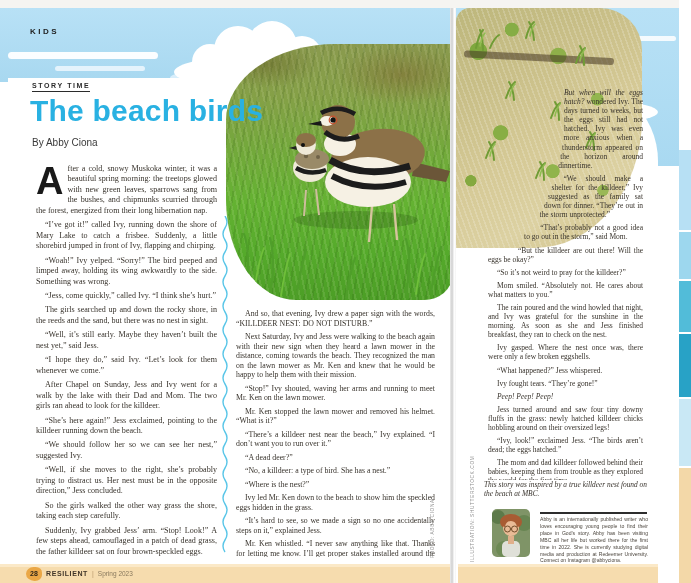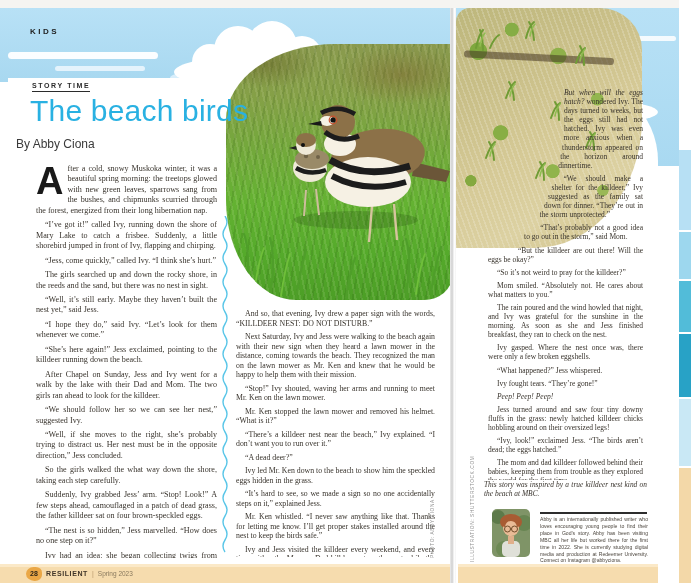--- a/index.html
+++ b/index.html
@@ -44,23 +44,23 @@
        radial-gradient(circle 9px at 79% 76%, #9ab855 60%, transparent 66%),
        radial-gradient(circle 9px at 8% 72%, #84a93f 60%, transparent 66%),
        repeating-linear-gradient(70deg, rgba(255,255,255,.18) 0 1.5px, transparent 1.5px 5px),
        linear-gradient(150deg,#bdb77c 0%,#c9bf88 28%,#d6ca97 55%,#dcd1a2 75%,#d0c189 100%);}
   .photo-birds svg,.photo-sand svg{position:absolute;left:0;top:0;}
 
   
   .kids{left:30px;top:27px;font-size:8px;font-weight:bold;letter-spacing:2.5px;color:#1e1e1e;}
   .kicker{left:32px;top:82px;font-size:7px;font-weight:bold;letter-spacing:1.6px;color:#2b2b2b;
           border-bottom:1.6px solid #2b2b2b;padding-bottom:2px;display:inline-block;}
-  .title{left:30px;top:94px;margin:0;font-size:30px;line-height:34px;font-weight:400;
+  .title{left:30px;top:94px;margin:0;font-size:30px;line-height:34px;font-weight:700;
          letter-spacing:.2px;color:#29b1e2;}
-  .byline{left:16px;top:137px;font-size:12px;color:#3a3a3a;text-align:center;}
+  .byline{left:32px;top:137px;font-size:10px;color:#3a3a3a;text-align:center;}
 
   
   .col{text-align:justify;color:#37322b;font-family:"Liberation Serif",serif;overflow:hidden;}
   .col p{margin:4px;text-indent:9px;}
   .col p.first{text-indent:0;}
   .col p.em{font-style:italic;}
   .col1{left:32px;top:160px;width:189px;height:398px;font-size:8.1px;line-height:10.45px;}
   .col2{left:232px;top:305px;width:207px;height:252px;font-size:7.8px;line-height:9.5px;}
   .col3{left:484px;top:84px;width:163px;height:396px;font-size:7.5px;line-height:9.1px;}
   .dropcap{float:left;font-family:"Liberation Sans",sans-serif;font-weight:800;
@@ -189,47 +189,50 @@
 
   <div class="abs kicker">STORY TIME</div>
   <h1 class="abs title">The beach birds</h1>
   <div class="abs byline">By Abby Ciona</div>
 
   <div class="abs col col1">
     <p class="first"><span class="dropcap">A</span><span>fter a cold, snowy Muskoka winter, it was a beautiful spring morning: the treetops glowed with new green leaves, sparrows sang from the bushes, and chipmunks scurried through the forest, energized from their long hibernation nap.</span></p>
     <div>
 
     <p>“I’ve got it!” called Ivy, running down the shore of Mary Lake to catch a frisbee. Suddenly, a little shorebird jumped in front of Ivy, flapping and chirping.</p>
+        <p>“Woah!” Ivy yelped. “Sorry!” The bird peeped and limped away, holding its wing awkwardly to the side. Something was wrong.</p>
         <p>“Jess, come quickly,” called Ivy. “I think she’s hurt.”</p>
         <p>The girls searched up and down the rocky shore, in the reeds and the sand, but there was no nest in sight.</p>
         <p>“Well, it’s still early. Maybe they haven’t built the nest yet,” said Jess.</p>
         <p>“I hope they do,” said Ivy. “Let’s look for them whenever we come.”</p>
+        <p>After Chapel on Sunday, Jess and Ivy went for a walk by the lake with their Dad and Mom. The two girls ran ahead to look for the killdeer.</p>
         <p>“She’s here again!” Jess exclaimed, pointing to the killdeer running down the beach.</p>
-        <p>After Chapel on Sunday, Jess and Ivy went for a walk by the lake with their Dad and Mom. The two girls ran ahead to look for the killdeer.</p>
         <p>“We should follow her so we can see her nest,” suggested Ivy.</p>
         <p>“Well, if she moves to the right, she’s probably trying to distract us. Her nest must be in the opposite direction,” Jess concluded.</p>
-        <p>So the girls walked the what way down the shore, taking each step carefully.</p>
+        <p>So the girls walked the other way grass the shore, taking each step carefully.</p>
         <p>Suddenly, Ivy grabbed Jess’ arm. “Stop! Look!” A few steps ahead, camouflaged in a patch of dead grass, the father killdeer sat on four brown-speckled eggs.</p>
         <p>“The nest is so hidden,” Jess marvelled. “How does no one step on it?”</p>
         <p>Ivy had an idea: she began collecting twigs from underneath a maple tree and stuck the twigs in the ground around the nest area: a makeshift fence. “There. Now people won’t go near the nest, and next time we come, I’ll bring a sign.”</p>
       </div>
   </div>
 
   <svg class="abs squiggle" width="9" height="340" viewBox="0 0 9 340">
     <path d="M4 0 q4 6 0 12 t0 12 t0 12 t0 12 t0 12 t0 12 t0 12 t0 12 t0 12 t0 12 t0 12 t0 12 t0 12 t0 12 t0 12 t0 12 t0 12 t0 12 t0 12 t0 12 t0 12 t0 12 t0 12 t0 12 t0 12 t0 12 t0 12 t0 12" fill="none" stroke="#5ac6e8" stroke-width="1.4"></path>
   </svg>
 
   <div class="abs col col2">
 
   <p>And so, that evening, Ivy drew a paper sign with the words, “KILLDEER NEST: DO NOT DISTURB.”</p>
       <p>Next Saturday, Ivy and Jess were walking to the beach again with their new sign when they heard a lawn mower in the distance, coming towards the beach. They recognized the man on the lawn mower as Mr. Ken and knew that he would be happy to help them with their mission.</p>
       <p>“Stop!” Ivy shouted, waving her arms and running to meet Mr. Ken on the lawn mower.</p>
       <p>Mr. Ken stopped the lawn mower and removed his helmet. “What is it?”</p>
       <p>“There’s a killdeer nest near the beach,” Ivy explained. “I don’t want you to run over it.”</p>
       <p>“A dead deer?”</p>
+      <p>“No, a killdeer: a type of bird. She has a nest.”</p>
+      <p>“Where is the nest?”</p>
       <p>Ivy led Mr. Ken down to the beach to show him the speckled eggs hidden in the grass.</p>
       <p>“It’s hard to see, so we made a sign so no one accidentally steps on it,” explained Jess.</p>
       <p>Mr. Ken whistled. “I never saw anything like that. Thanks for letting me know. I’ll get proper stakes installed around the nest to keep the birds safe.”</p>
       <p>Ivy and Jess visited the killdeer every weekend, and every time, either the Mom or Dad killdeer sat on the nest while the other kept watch and found food. At first, the killdeer were startled, but over time, the birds grew comfortable and knew the girls were friends.</p>
     </div>
 
   <div class="abs col col3">
     <div class="wrapspacer"></div>
     <p class="lead first"><em>But when will the eggs hatch?</em><span> wondered Ivy. The days turned to weeks, but the eggs still had not hatched. Ivy was even more anxious when a thunderstorm appeared on the horizon around dinnertime.</span></p>
     <div>
@@ -246,21 +249,21 @@
         <p class="em">Peep! Peep! Peep!</p>
         <p>Jess turned around and saw four tiny downy fluffs in the grass: newly hatched killdeer chicks hobbling around on their oversized legs!</p>
         <p>“Ivy, look!” exclaimed Jess. “The birds aren’t dead; the eggs hatched.”</p>
         <p>The mom and dad killdeer followed behind their babies, keeping them from trouble as they explored the world for the first time.</p>
       </div>
   </div>
 
   <div class="abs credit credit-photo">PHOTO: ABBY CIONA</div>
   <div class="abs credit credit-illu">ILLUSTRATION: SHUTTERSTOCK.COM</div>
 
-  <div class="abs closing">This story was inspired by a true killdeer nest kind on the beach at MBC.</div>
+  <div class="abs closing">This story was inspired by a true killdeer nest found on the beach at MBC.</div>
   <div class="abs avatar">
     <svg width="38" height="48" viewBox="0 0 38 48">
       <rect width="38" height="48" fill="#7f9467"></rect>
       <circle cx="6" cy="8" r="7" fill="#5d7a4a"></circle>
         <circle cx="32" cy="14" r="8" fill="#688552"></circle>
       <circle cx="12" cy="40" r="8" fill="#6d8a55"></circle>
       <rect x="10" y="32" width="18" height="16" rx="5" fill="#dfe0d8"></rect>
       <rect x="16" y="27" width="6" height="8" fill="#e0af8a"></rect>
       <ellipse cx="19" cy="13" rx="11" ry="8" fill="#a85c33"></ellipse>
       <circle cx="19" cy="19" r="8" fill="#e9bb96"></circle>

